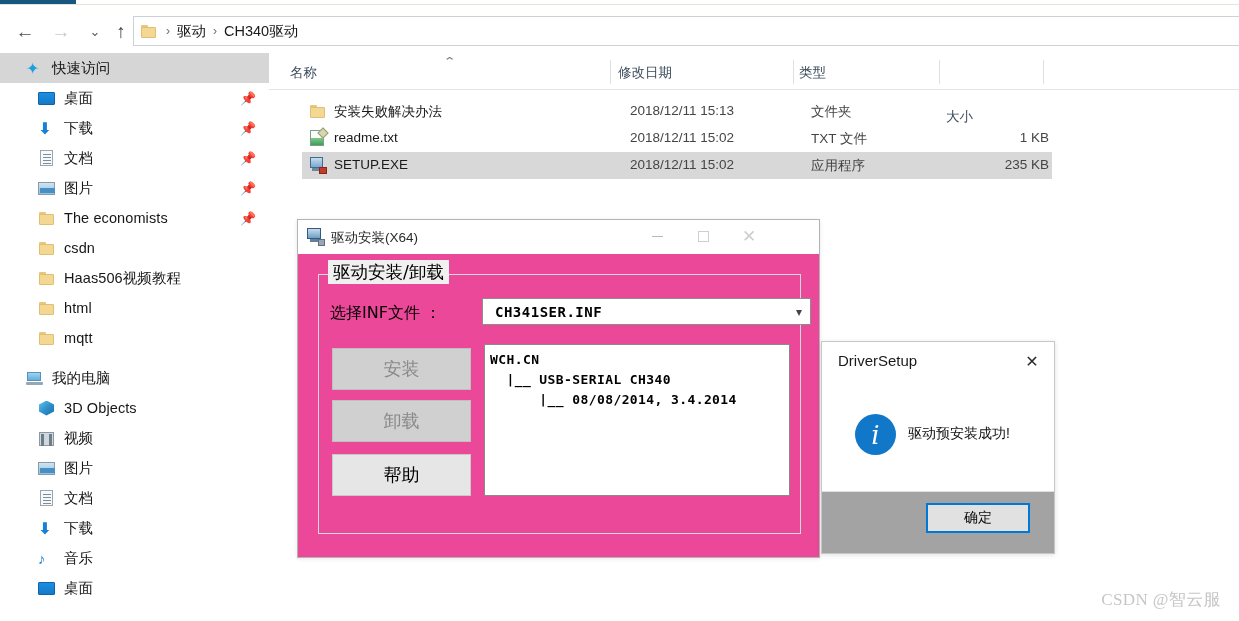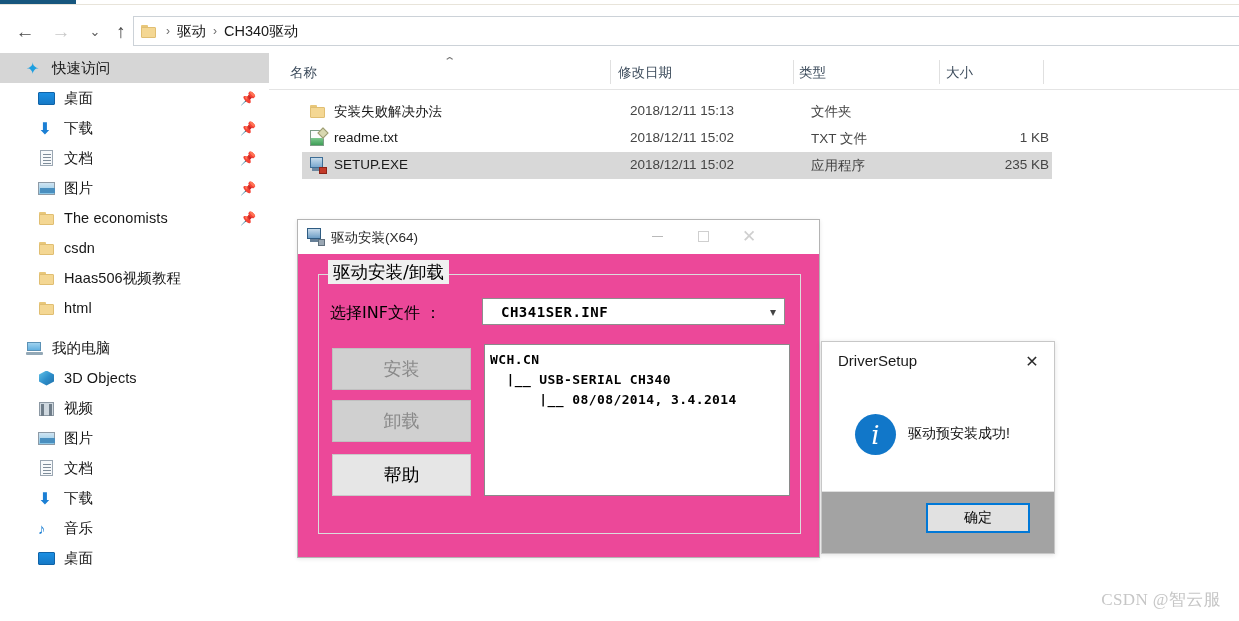--- a/index.html
+++ b/index.html
@@ -259,23 +259,23 @@
   .grp-legend {
     position:absolute; left:10px; top:-14px; background:#f0f0f0;
     padding:0 5px; font-size:17.5px; color:#000; font-weight:400;
     font-family:"DejaVu Sans","Liberation Sans",sans-serif;
   }
   .inf-label {
     position:absolute; left:32px; top:83px; font-size:16px; color:#000;
     font-family:"DejaVu Sans","Liberation Sans",sans-serif;
   }
   .inf-combo {
-    position:absolute; left:184px; top:78px; width:303px; height:27px;
+    position:absolute; left:184px; top:78px; width:329px; height:27px;
     background:#fff; border:1px solid #8d8d8d;
-    display:flex; align-items:center; padding-left:18px;
+    display:flex; align-items:center; padding-left:12px;
   }
   .inf-combo .val {
     font-family:"DejaVu Sans Mono","Liberation Mono",monospace;
     font-size:14px; font-weight:bold; color:#000; letter-spacing:0.5px;
   }
   .inf-combo .arrow {
     position:absolute; right:8px; top:6px; font-size:12px; color:#444;
   }
   .btn {
     position:absolute; left:34px; width:139px; height:42px;
@@ -433,20 +433,29 @@
     </div>
     <div class="side-row indent">
       <span class="side-ico">
           <span class="ico-folder">
             <span class="tab"></span>
             <span class="body"></span>
           </span>
         </span>
       <span class="side-label">html</span>
     </div>
+    <div class="side-row indent">
+      <span class="side-ico">
+          <span class="ico-folder">
+            <span class="tab"></span>
+            <span class="body"></span>
+          </span>
+        </span>
+      <span class="side-label">mqtt</span>
+    </div>
 
     <div class="side-row" style="margin-top:10px;">
       <span class="side-ico">
           <span class="ico-pc">
             <span class="scr"></span>
             <span class="base"></span>
           </span>
         </span>
       <span class="side-label">我的电脑</span>
     </div>
@@ -490,21 +499,21 @@
     </div>
   </div>
 
   <div class="filelist">
 
     <div class="fl-headrow">
       <div class="fl-sortmark">⌃</div>
       <div class="fl-th" style="left:21px;">名称</div>
       <div class="fl-th" style="left:349px;">修改日期</div>
       <div class="fl-th" style="left:530px;text-align:right;">类型</div>
-      <div class="fl-th" style="left:677px;">大小</div>
+      <div class="fl-th" style="left:677px;margin-top:44px;">大小</div>
       <div class="fl-divider" style="left:341px;"></div>
       <div class="fl-divider" style="left:524px;"></div>
       <div class="fl-divider" style="left:670px;"></div>
       <div class="fl-divider" style="left:774px;"></div>
     </div>
 
     <div class="fl-row" style="top:45px;">
       <div class="fl-nameicon">
         <span class="ico-folder">
             <span class="tab"></span>

